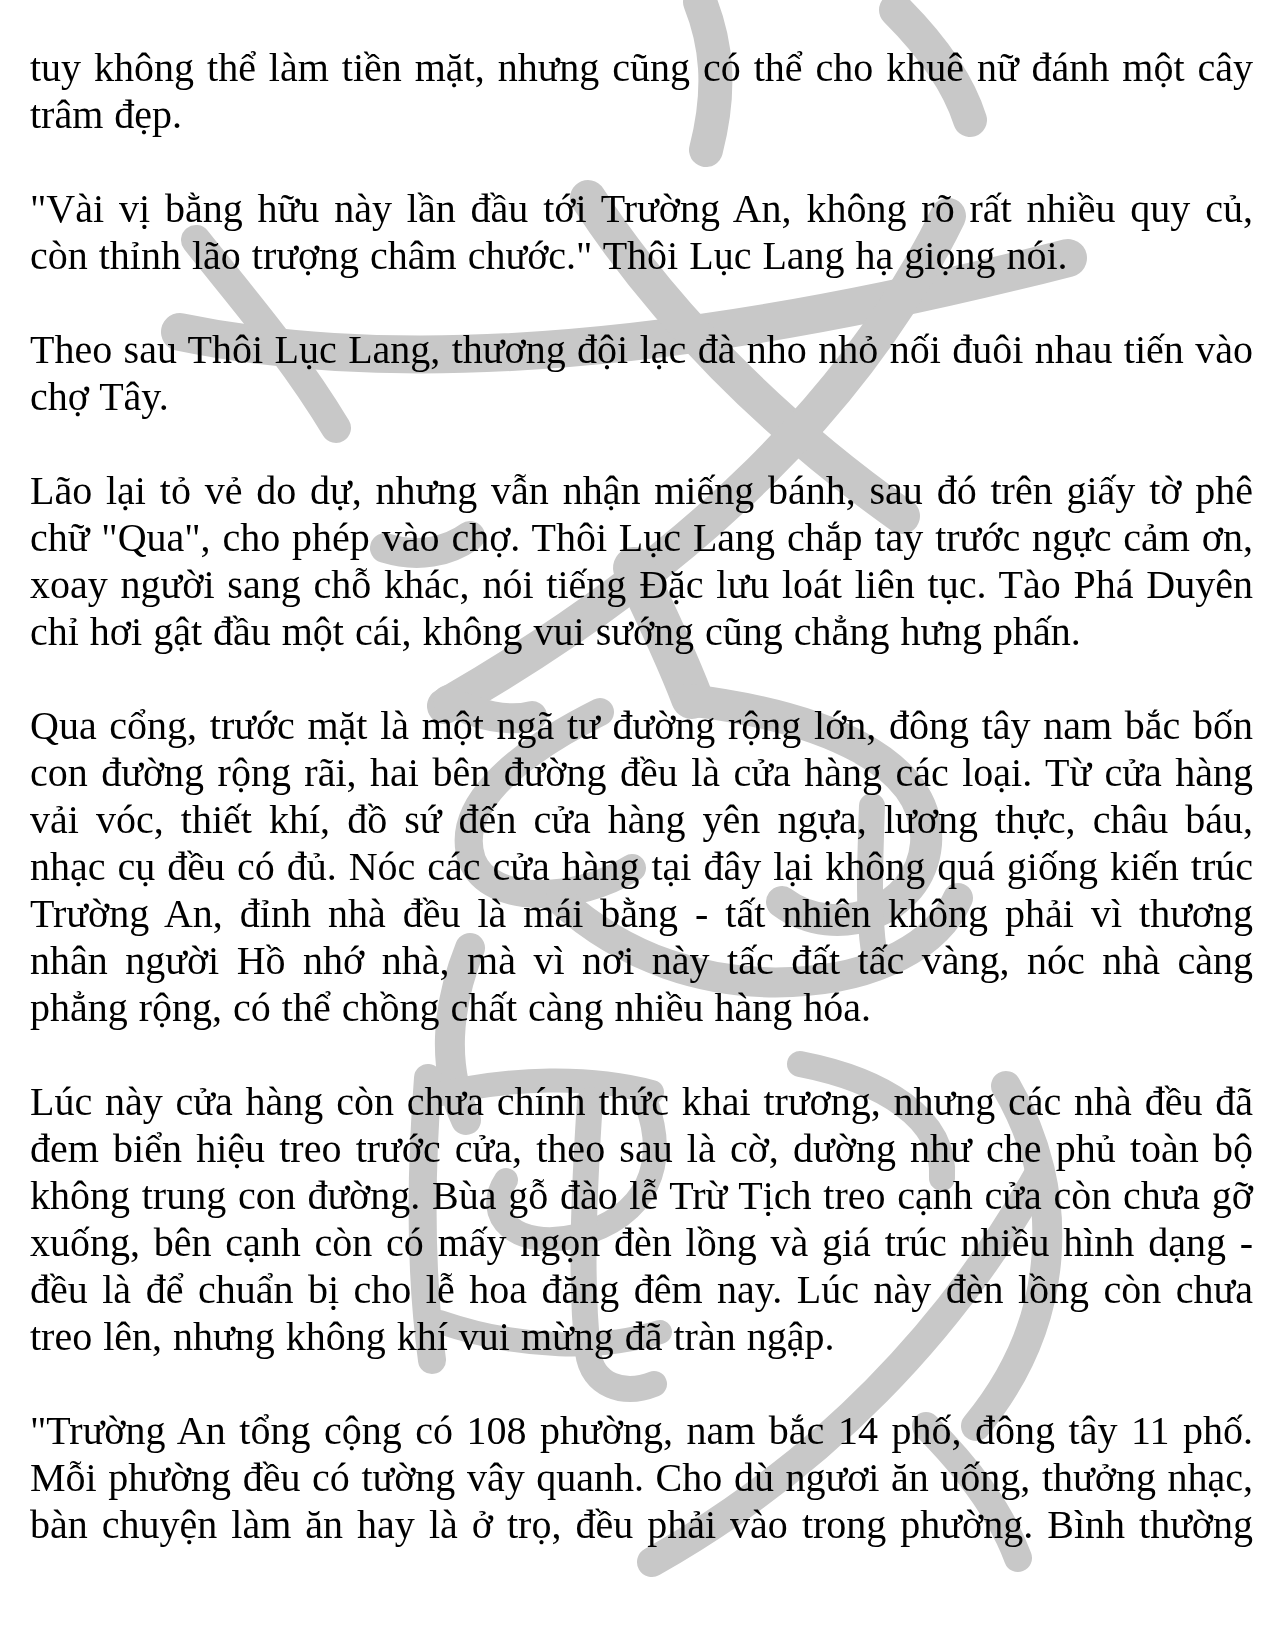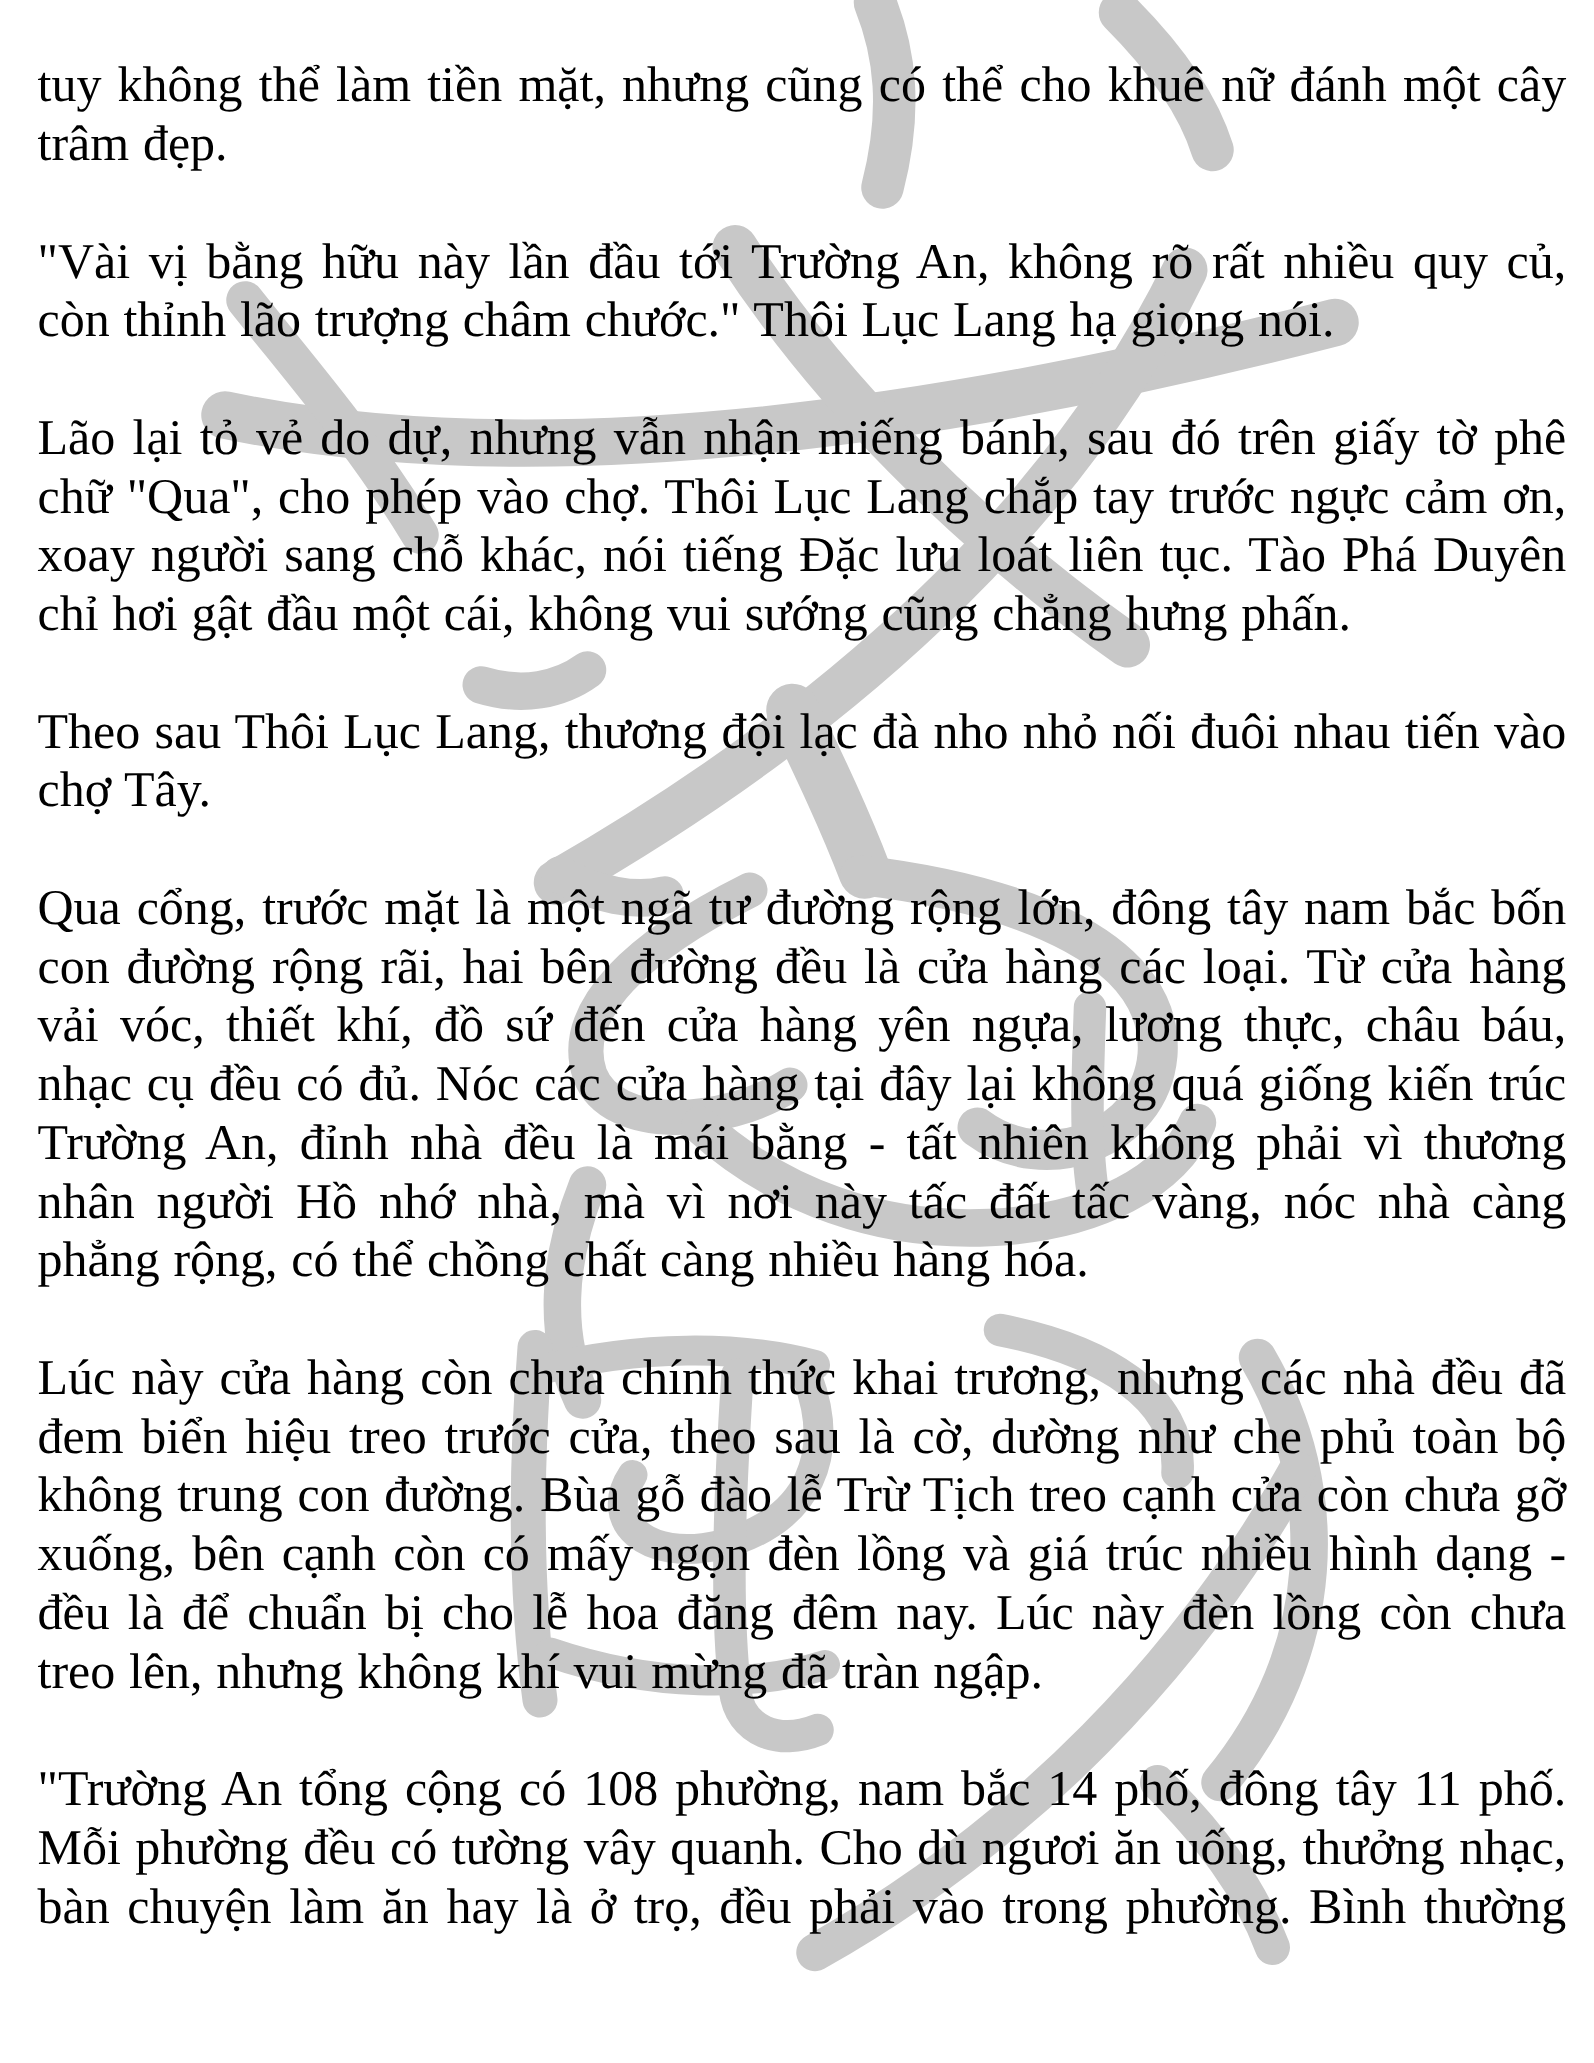--- a/index.html
+++ b/index.html
@@ -77,20 +77,20 @@
       <path d="M 800 1064 C 882 1080 946 1118 942 1178" stroke-width="26"></path>
       <path d="M 1006 1086 C 1068 1192 1062 1322 976 1426" stroke-width="30"></path>
       <path d="M 1038 1176 C 952 1330 822 1466 652 1562" stroke-width="30"></path>
       <path d="M 926 1426 C 968 1468 1000 1510 1018 1558" stroke-width="28"></path>
     </g>
   </svg>
 
   <article class="text-block">
     <p>tuy không thể làm tiền mặt, nhưng cũng có thể cho khuê nữ đánh một cây trâm đẹp.</p>
     <p>"Vài vị bằng hữu này lần đầu tới Trường An, không rõ rất nhiều quy củ, còn thỉnh lão trượng châm chước." Thôi Lục Lang hạ giọng nói.</p>
+    <p>Theo sau Thôi Lục Lang, thương đội lạc đà nho nhỏ nối đuôi nhau tiến vào chợ Tây.</p>
     <p>Lão lại tỏ vẻ do dự, nhưng vẫn nhận miếng bánh, sau đó trên giấy tờ phê chữ "Qua", cho phép vào chợ. Thôi Lục Lang chắp tay trước ngực cảm ơn, xoay người sang chỗ khác, nói tiếng Đặc lưu loát liên tục. Tào Phá Duyên chỉ hơi gật đầu một cái, không vui sướng cũng chẳng hưng phấn.</p>
-    <p>Theo sau Thôi Lục Lang, thương đội lạc đà nho nhỏ nối đuôi nhau tiến vào chợ Tây.</p>
     <p>Qua cổng, trước mặt là một ngã tư đường rộng lớn, đông tây nam bắc bốn con đường rộng rãi, hai bên đường đều là cửa hàng các loại. Từ cửa hàng vải vóc, thiết khí, đồ sứ đến cửa hàng yên ngựa, lương thực, châu báu, nhạc cụ đều có đủ. Nóc các cửa hàng tại đây lại không quá giống kiến trúc Trường An, đỉnh nhà đều là mái bằng - tất nhiên không phải vì thương nhân người Hồ nhớ nhà, mà vì nơi này tấc đất tấc vàng, nóc nhà càng phẳng rộng, có thể chồng chất càng nhiều hàng hóa.</p>
     <p>Lúc này cửa hàng còn chưa chính thức khai trương, nhưng các nhà đều đã đem biển hiệu treo trước cửa, theo sau là cờ, dường như che phủ toàn bộ không trung con đường. Bùa gỗ đào lễ Trừ Tịch treo cạnh cửa còn chưa gỡ xuống, bên cạnh còn có mấy ngọn đèn lồng và giá trúc nhiều hình dạng - đều là để chuẩn bị cho lễ hoa đăng đêm nay. Lúc này đèn lồng còn chưa treo lên, nhưng không khí vui mừng đã tràn ngập.</p>
     <p class="continued">"Trường An tổng cộng có 108 phường, nam bắc 14 phố, đông tây 11 phố. Mỗi phường đều có tường vây quanh. Cho dù ngươi ăn uống, thưởng nhạc, bàn chuyện làm ăn hay là ở trọ, đều phải vào trong phường. Bình thường</p>
   </article>
 
 </main>
 
 </body></html>

